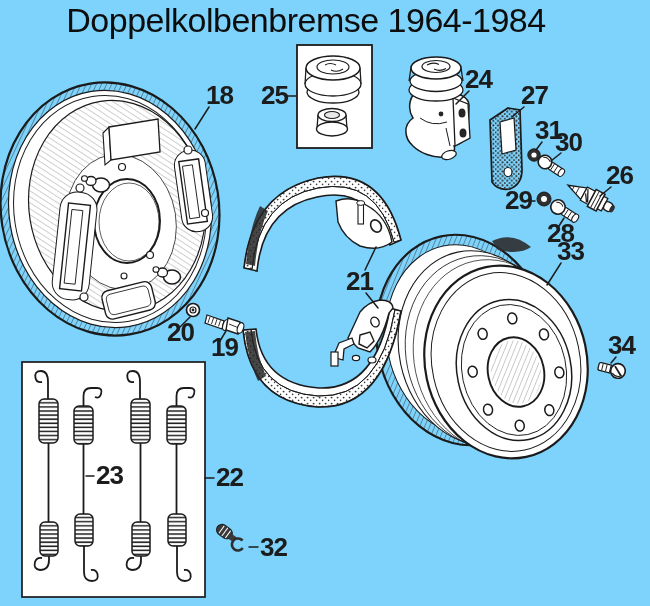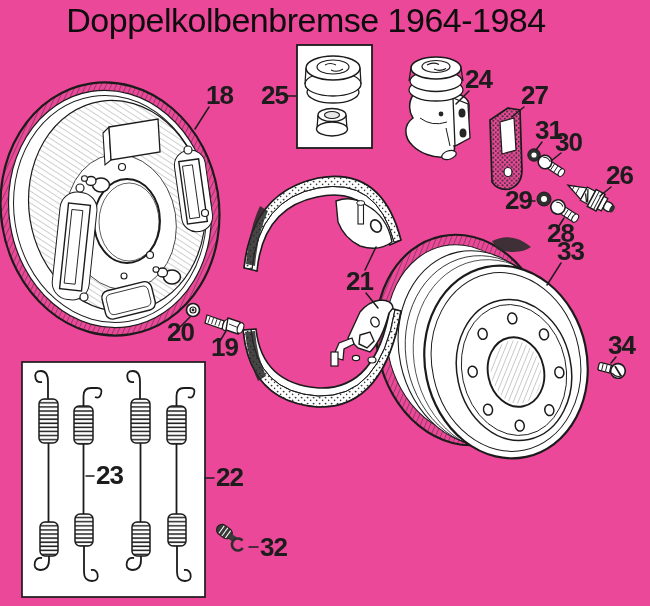--- a/index.html
+++ b/index.html
@@ -1,16 +1,16 @@
 <!DOCTYPE html>
 <html><head>
 <meta charset="utf-8">
 <style>
   html,body{margin:0;padding:0;background:#fff}
-  .stage{width:650px;height:606px;position:relative;background:#ec4899;overflow:hidden}
+  .stage{width:650px;height:606px;position:relative;background:#7dd3fc;overflow:hidden}
   svg{display:block}
   .pn{font:700 26px "Liberation Sans",sans-serif;letter-spacing:-1px;fill:#1c1c1c}
   .ttl{font:400 34px "Liberation Sans",sans-serif;fill:#0d0d0d;letter-spacing:-.5px}
   .ld line{stroke:#1c1c1c;stroke-width:1.5;stroke-linecap:round}
   .ink{stroke:#1b1b1b;fill:none}
 </style>
 </head>
 <body>
 
 <div class="stage">

